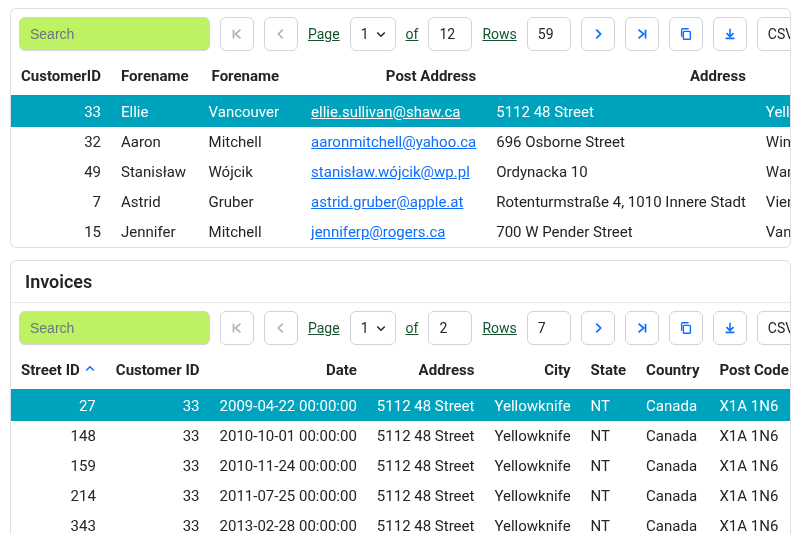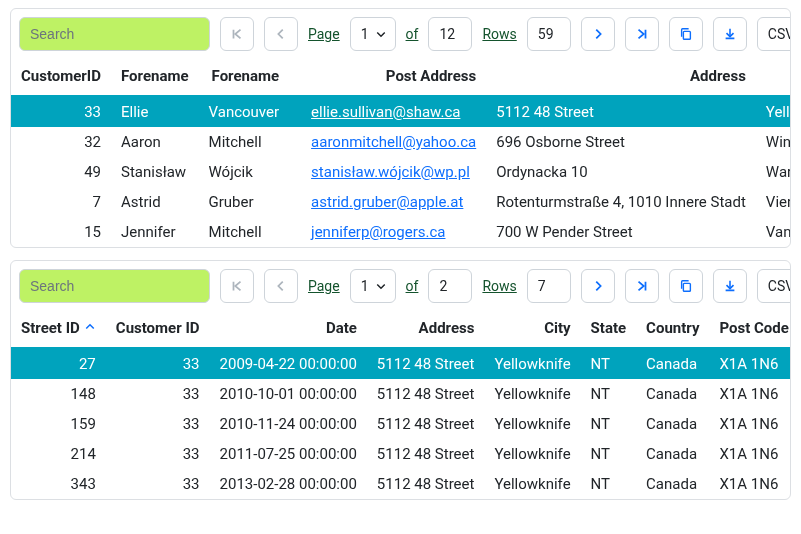--- a/index.html
+++ b/index.html
@@ -180,20 +180,21 @@
               <td><a class="mail">jenniferp@rogers.ca</a></td>
               <td>700 W Pender Street</td>
               <td>Vancouver</td>
             </tr>
           </tbody>
       </table>
     </div>
   </div>
 
   <div class="region">
+    <div class="region-header">Invoices</div>
     <div class="toolbar">
       <input class="search" placeholder="Search" style="">
       <button class="btn disabled">
           <span class="icon">
             <svg width="14" height="14" viewBox="0 0 16 16" fill="none" stroke="currentColor" stroke-width="2">
               <path d="M4 3v10"></path>
               <path d="M12 3 6 8l6 5"></path>
             </svg>
           </span>
         </button>

